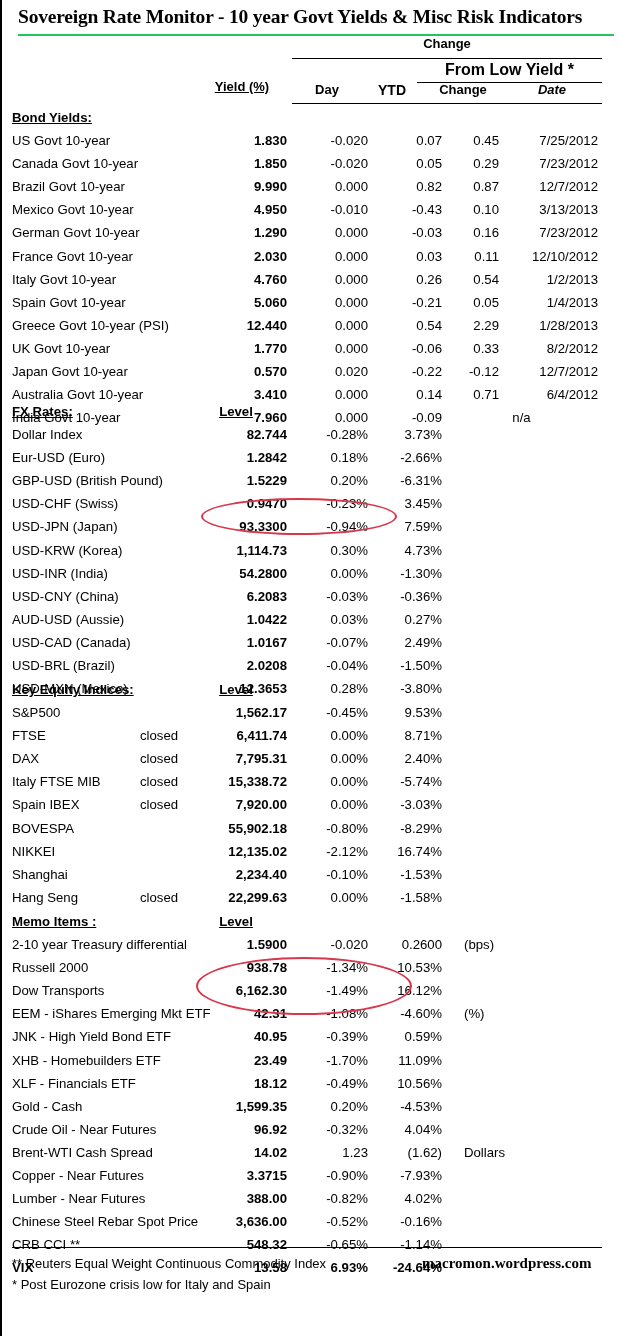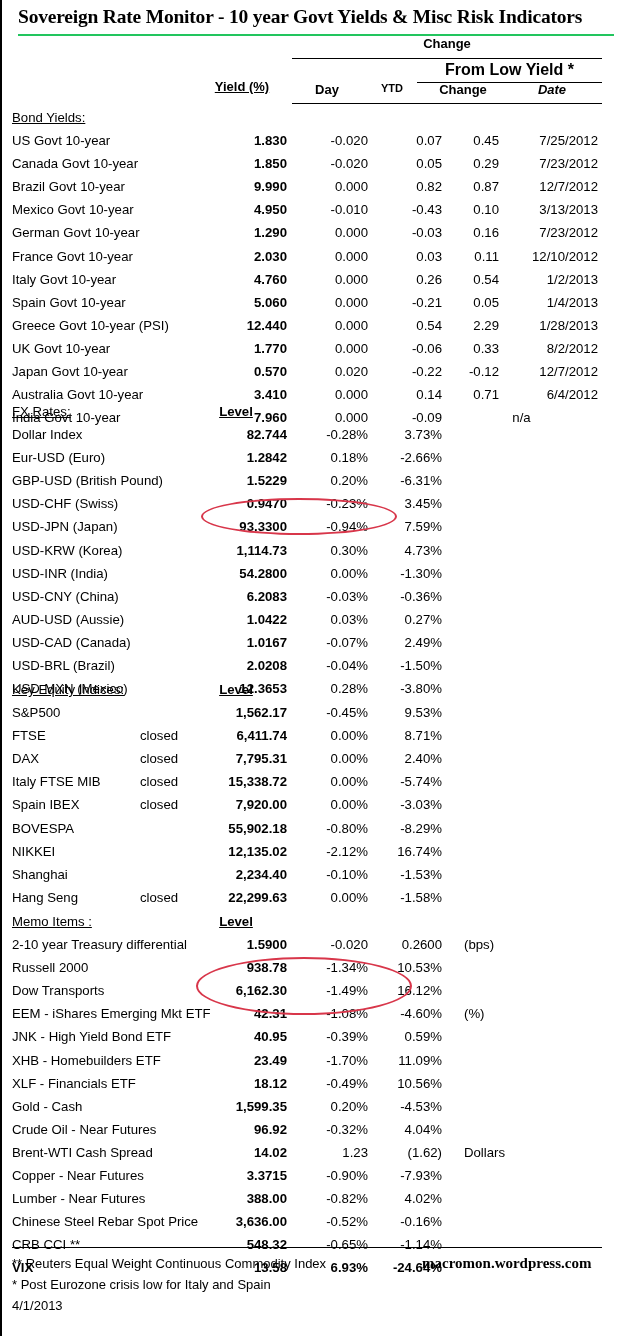--- a/index.html
+++ b/index.html
@@ -81,21 +81,21 @@
   .hdr-day {
     position: absolute;
     left: 290px; top: 82px; width: 70px;
     text-align: center;
     font-weight: bold; font-size: 13px;
   }
   .hdr-ytd {
     position: absolute;
     left: 360px; top: 82px; width: 60px;
     text-align: center;
-    font-weight: bold; font-size: 11px;
+    font-weight: bold; font-size: 14px;
   }
   .hdr-chg {
     position: absolute;
     left: 425px; top: 82px; width: 72px;
     text-align: center;
     font-weight: bold; font-size: 13px;
   }
   .hdr-date {
     position: absolute;
     left: 500px; top: 82px; width: 100px;
@@ -178,21 +178,21 @@
 
   
   .sec-head {
     position: relative;
     height: 23.1px;
     font-size: 13.2px;
   }
   .sec-head .label {
     position: absolute;
     left: 10px; top: 2px;
-    font-weight: normal;
+    font-weight: bold;
     text-decoration: underline;
     white-space: nowrap;
     text-align: right;
   }
   .sec-head .c-level {
     position: absolute;
     left: 183px; top: 2px; width: 102px;
     text-align: center;
     font-weight: bold;
     text-decoration: underline;
@@ -611,21 +611,20 @@
           <span class="c-day">6.93%</span>
           <span class="c-ytd">-24.64%</span>
         </div>
       </div>
   </div>
 
   <div class="rule-footer"></div>
   <div class="footer-left">
     <div>** Reuters Equal Weight Continuous Commodity Index</div>
     <div>*  Post Eurozone crisis low for Italy and Spain</div>
-    <div>4/1/2013</div>
   </div>
   <div class="footer-right">
     <div class="serif">macromon.wordpress.com</div>
   </div>
 
   <div id="ellipse-layer">
       <div class="ellipse" style="left: 199px; top: 498px; width: 192px; height: 33px; border-color: rgb(216, 54, 74);"></div>
       <div class="ellipse" style="left: 194px; top: 957px; width: 212px; height: 54px; border-color: rgb(216, 54, 74);"></div>
     </div>
 

